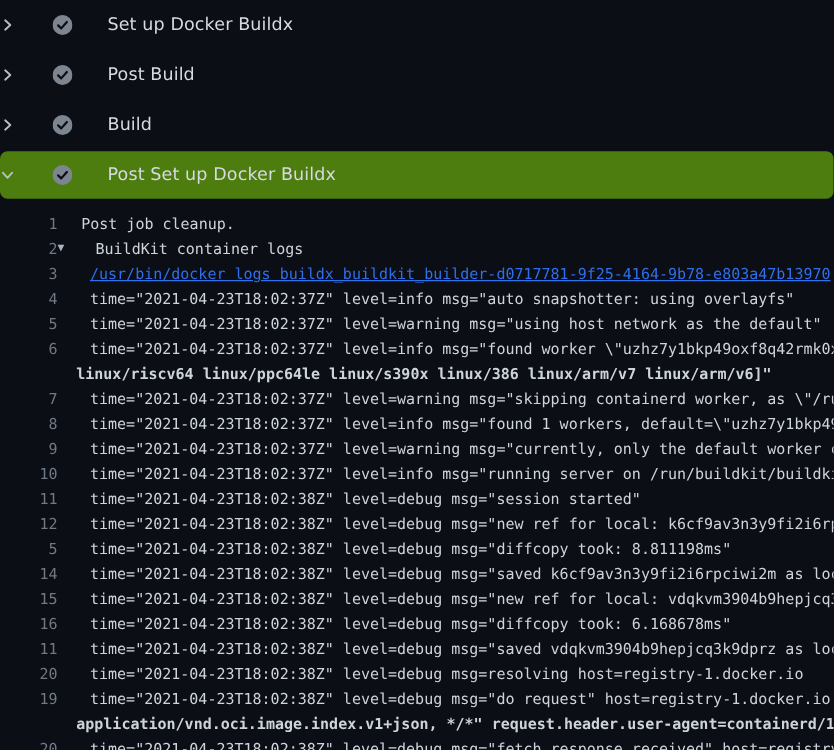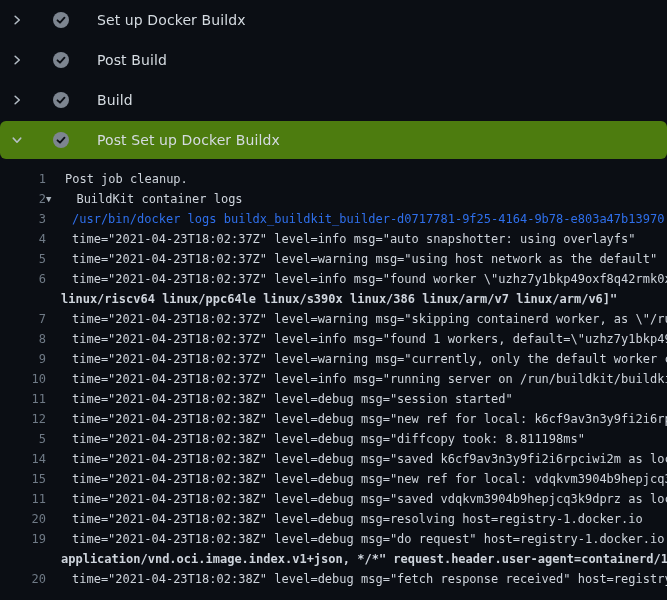--- a/index.html
+++ b/index.html
@@ -5,21 +5,21 @@
   html,body{margin:0;padding:0;}
   body{
     width:667px;height:600px;overflow:hidden;
     background:#0b0e14;
     font-family:"DejaVu Sans","Liberation Sans",sans-serif;
   }
   
   .steps{width:667px;}
   .step{
     height:40px;display:flex;align-items:center;
-    padding-left:11px;box-sizing:border-box;cursor:pointer;gap:16px;
+    box-sizing:border-box;cursor:pointer;gap:16px;
   }
   .step.expanded{
     background:#4d7c0f;border-radius:6px;
     height:38px;margin:1px 0;
   }
   .chev{flex:0 0 12px;height:12px;margin-right:14px;display:flex;align-items:center;justify-content:center;}
   .check{flex:0 0 16px;height:16px;margin-right:0;display:flex;align-items:center;justify-content:center;}
   .step-label{
     margin-left:12px;
     font-size:14px;font-weight:400;color:#d5dbe1;letter-spacing:.1px;
@@ -28,21 +28,21 @@
   .log{
     padding-top:9px;
     font-family:"DejaVu Sans Mono","Liberation Mono",monospace;
     font-size:12px;color:#ced4dc;
   }
   .lr{display:flex;height:20px;line-height:20px;white-space:pre;overflow:hidden;}
   .ln{flex:0 0 46px;text-align:right;color:#6f7a86;cursor:pointer;user-select:none;}
   .lt{margin-left:19px;}
   .lt.content,.lt.command{margin-left:26px;}
   .lt.cont{margin-left:15px;font-weight:bold;}
-  .lt.command{color:#2f6feb;}
+  .lt.command{color:#2f6feb;text-decoration:underline;}
   .caret{font-size:9px;color:#aab3bc;margin-right:6px;cursor:pointer;}
 </style>
 </head>
 <body>
 
 <div class="steps">
 
   <div class="step">
     <span class="chev">
       <svg width="12" height="12" viewBox="0 0 16 16">
@@ -179,20 +179,24 @@
   <div class="lr">
     <span class="ln">14</span>
     <span class="lt content">time="2021-04-23T18:02:38Z" level=debug msg="saved k6cf9av3n3y9fi2i6rpciwi2m as loca</span>
   </div>
 
   <div class="lr">
     <span class="ln">15</span>
     <span class="lt content">time="2021-04-23T18:02:38Z" level=debug msg="new ref for local: vdqkvm3904b9hepjcq3k</span>
   </div>
 
+  <div class="lr">
+    <span class="ln">16</span>
+    <span class="lt content">time="2021-04-23T18:02:38Z" level=debug msg="diffcopy took: 6.168678ms"</span>
+  </div>
 
   <div class="lr">
     <span class="ln">11</span>
     <span class="lt content">time="2021-04-23T18:02:38Z" level=debug msg="saved vdqkvm3904b9hepjcq3k9dprz as loca</span>
   </div>
 
   <div class="lr">
     <span class="ln">20</span>
     <span class="lt content">time="2021-04-23T18:02:38Z" level=debug msg=resolving host=registry-1.docker.io</span>
   </div>

